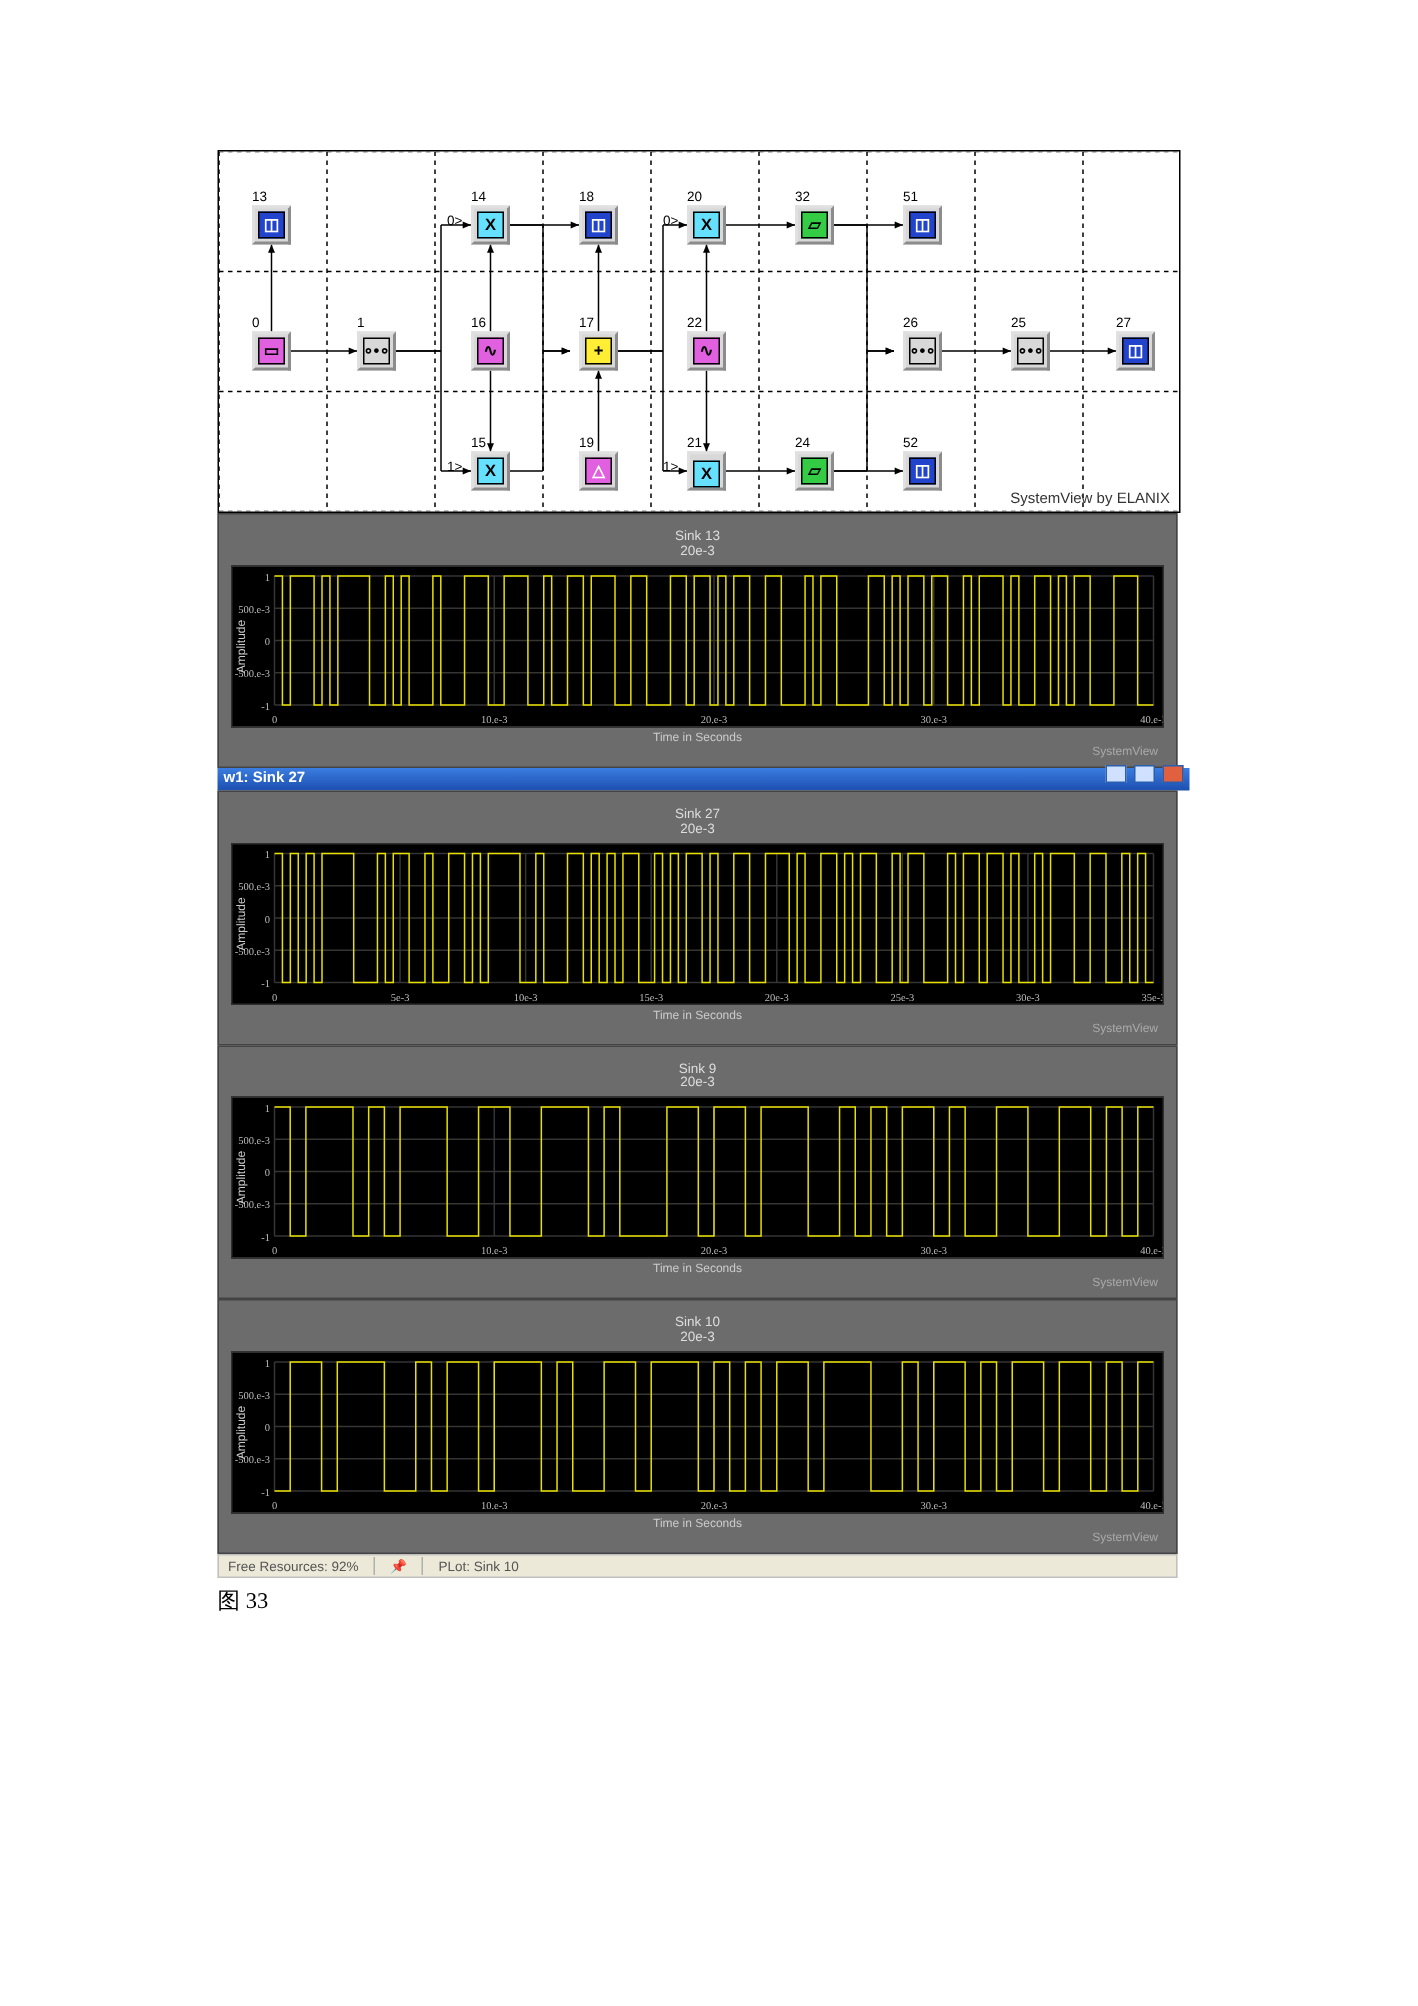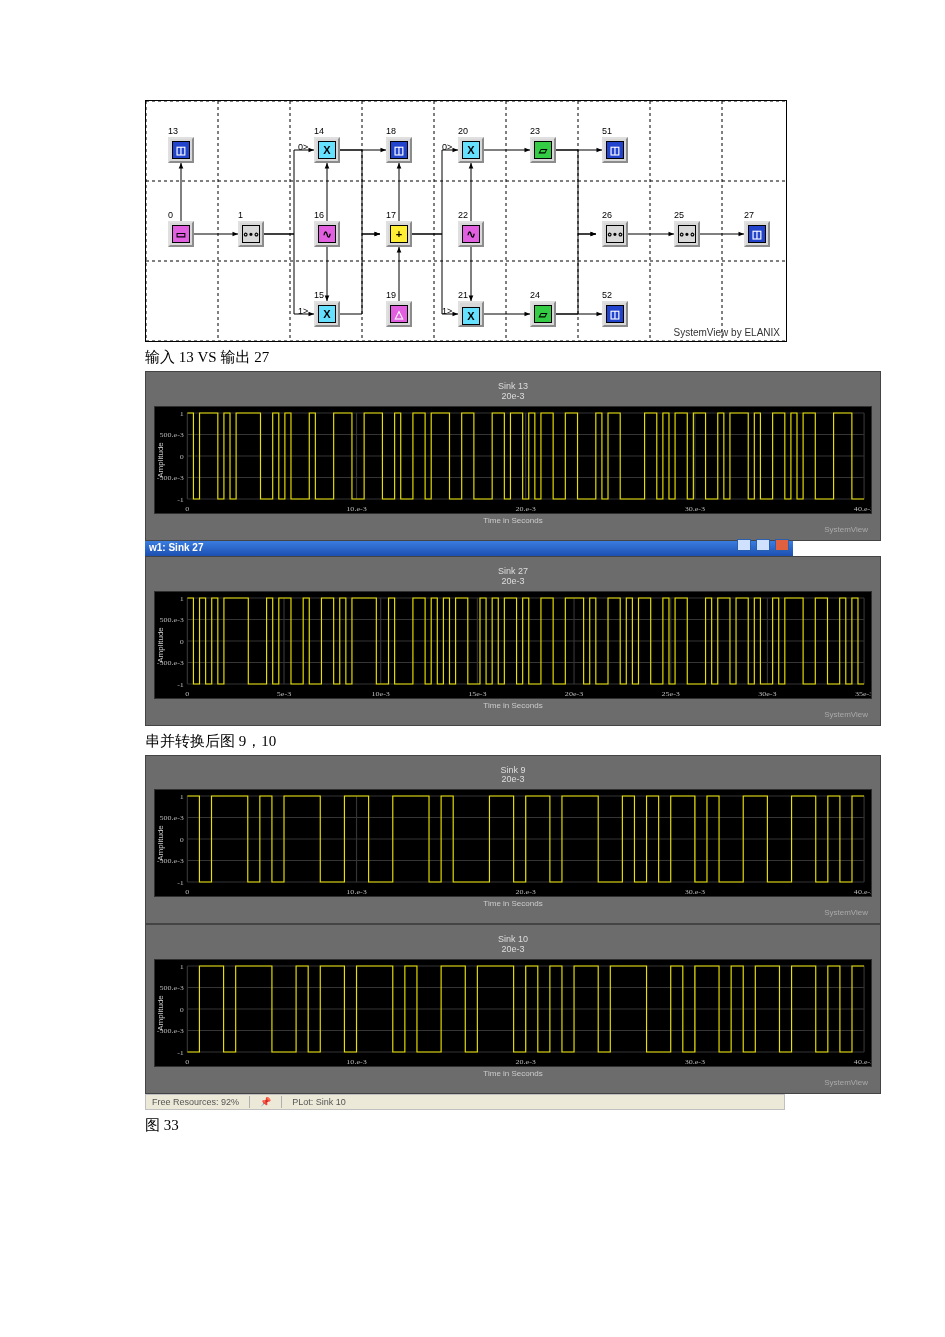--- a/index.html
+++ b/index.html
@@ -73,21 +73,21 @@
     right: 6px; bottom: 3px;
     font: 10px Arial, sans-serif;
     color: #333;
   }
   svg.conn { position:absolute; left:0; top:0; width:100%; height:100%; pointer-events:none; }
   svg.conn line { stroke:#000; stroke-width:1; }
   svg.conn polygon { fill:#000; }
 
   
   .wf-outer {
-    width: 736px;
+    width: 640px;
     border: 1px solid #444;
     background: #6c6c6c;
     padding: 2px;
     box-sizing: border-box;
   }
   .wf-pane {
     background: #6c6c6c;
     padding: 8px 6px 4px 6px;
   }
   .wf-title {
@@ -239,21 +239,21 @@
       <div class="block blk-sink" style="left: 240px; top: 36px;">
         <span class="lbl">18</span>
         <div class="inner">◫</div>
       </div>
       <div class="block blk-mult" style="left: 312px; top: 36px;">
         <span class="lbl">20</span>
         <div class="inner">X</div>
       </div>
       <div class="port" style="left: 296px; top: 42px;">0&gt;</div>
       <div class="block blk-filt" style="left: 384px; top: 36px;">
-        <span class="lbl">23</span>
+        <span class="lbl">32</span>
         <div class="inner">▱</div>
       </div>
       <div class="block blk-sink" style="left: 456px; top: 36px;">
         <span class="lbl">51</span>
         <div class="inner">◫</div>
       </div>
       <div class="block blk-src" style="left: 22px; top: 120px;">
         <span class="lbl">0</span>
         <div class="inner">▭</div>
       </div>
@@ -302,23 +302,20 @@
       <div class="block blk-filt" style="left: 384px; top: 200px;">
         <span class="lbl">24</span>
         <div class="inner">▱</div>
       </div>
       <div class="block blk-sink" style="left: 456px; top: 200px;">
         <span class="lbl">52</span>
         <div class="inner">◫</div>
       </div>
     </div>
 
-<div class="caption">
-  <span class="cjk">输入</span><span class="num"> 13</span><span class="num">   VS   </span><span class="cjk">输出</span><span class="num"> 27</span>
-</div>
 
 <div class="wf-outer">
   <div class="wf-pane">
     <div class="wf-title">
       <span>Sink 13</span><br><span>20e-3</span>
     </div>
     <div class="wf-plot" id="plot-sink13">
       <span class="ylabel">Amplitude</span>
     <svg viewBox="0 0 620 106" preserveAspectRatio="none">
             <line x1="28" y1="92" x2="614" y2="92" stroke="#353535"></line>
@@ -391,23 +388,20 @@
             <line x1="614" y1="6" x2="614" y2="92" stroke="#353535"></line>
             <text x="614" y="104" text-anchor="middle" fill="#bbb" font-size="7">35e-3</text>
             <path d="M 28 6 L 33.27927927927928 6 L 33.27927927927928 6 L 33.27927927927928 92 L 38.55855855855856 92 L 38.55855855855856 92 L 38.55855855855856 6 L 43.83783783783784 6 L 43.83783783783784 6 L 43.83783783783784 92 L 49.11711711711712 92 L 49.11711711711712 92 L 49.11711711711712 6 L 54.3963963963964 6 L 54.3963963963964 6 L 54.3963963963964 92 L 59.67567567567568 92 L 59.67567567567568 92 L 59.67567567567568 6 L 64.95495495495496 6 L 70.23423423423424 6 L 75.51351351351352 6 L 80.7927927927928 6 L 80.7927927927928 6 L 80.7927927927928 92 L 86.07207207207207 92 L 91.35135135135135 92 L 96.63063063063063 92 L 96.63063063063063 92 L 96.63063063063063 6 L 101.90990990990991 6 L 101.90990990990991 6 L 101.90990990990991 92 L 107.1891891891892 92 L 107.1891891891892 92 L 107.1891891891892 6 L 112.46846846846847 6 L 117.74774774774775 6 L 117.74774774774775 6 L 117.74774774774775 92 L 123.02702702702703 92 L 128.3063063063063 92 L 128.3063063063063 92 L 128.3063063063063 6 L 133.5855855855856 6 L 133.5855855855856 6 L 133.5855855855856 92 L 138.86486486486487 92 L 144.14414414414415 92 L 144.14414414414415 92 L 144.14414414414415 6 L 149.42342342342343 6 L 154.7027027027027 6 L 154.7027027027027 6 L 154.7027027027027 92 L 159.981981981982 92 L 159.981981981982 92 L 159.981981981982 6 L 165.26126126126127 6 L 165.26126126126127 6 L 165.26126126126127 92 L 170.54054054054055 92 L 170.54054054054055 92 L 170.54054054054055 6 L 175.81981981981983 6 L 181.0990990990991 6 L 186.3783783783784 6 L 191.65765765765767 6 L 191.65765765765767 6 L 191.65765765765767 92 L 196.93693693693695 92 L 202.21621621621622 92 L 202.21621621621622 92 L 202.21621621621622 6 L 207.4954954954955 6 L 207.4954954954955 6 L 207.4954954954955 92 L 212.77477477477478 92 L 218.05405405405406 92 L 223.33333333333334 92 L 223.33333333333334 92 L 223.33333333333334 6 L 228.61261261261262 6 L 233.8918918918919 6 L 233.8918918918919 6 L 233.8918918918919 92 L 239.17117117117118 92 L 239.17117117117118 92 L 239.17117117117118 6 L 244.45045045045046 6 L 244.45045045045046 6 L 244.45045045045046 92 L 249.72972972972974 92 L 249.72972972972974 92 L 249.72972972972974 6 L 255.00900900900902 6 L 255.00900900900902 6 L 255.00900900900902 92 L 260.2882882882883 92 L 260.2882882882883 92 L 260.2882882882883 6 L 265.5675675675676 6 L 270.84684684684686 6 L 270.84684684684686 6 L 270.84684684684686 92 L 276.1261261261261 92 L 281.4054054054054 92 L 281.4054054054054 92 L 281.4054054054054 6 L 286.68468468468467 6 L 286.68468468468467 6 L 286.68468468468467 92 L 291.963963963964 92 L 291.963963963964 92 L 291.963963963964 6 L 297.2432432432432 6 L 297.2432432432432 6 L 297.2432432432432 92 L 302.52252252252254 92 L 302.52252252252254 92 L 302.52252252252254 6 L 307.8018018018018 6 L 313.0810810810811 6 L 313.0810810810811 6 L 313.0810810810811 92 L 318.36036036036035 92 L 318.36036036036035 92 L 318.36036036036035 6 L 323.63963963963965 6 L 323.63963963963965 6 L 323.63963963963965 92 L 328.9189189189189 92 L 334.1981981981982 92 L 334.1981981981982 92 L 334.1981981981982 6 L 339.47747747747746 6 L 344.7567567567568 6 L 344.7567567567568 6 L 344.7567567567568 92 L 350.036036036036 92 L 355.31531531531533 92 L 355.31531531531533 92 L 355.31531531531533 6 L 360.5945945945946 6 L 365.8738738738739 6 L 371.15315315315314 6 L 371.15315315315314 6 L 371.15315315315314 92 L 376.43243243243245 92 L 376.43243243243245 92 L 376.43243243243245 6 L 381.7117117117117 6 L 381.7117117117117 6 L 381.7117117117117 92 L 386.990990990991 92 L 392.27027027027026 92 L 392.27027027027026 92 L 392.27027027027026 6 L 397.54954954954957 6 L 402.8288288288288 6 L 402.8288288288288 6 L 402.8288288288288 92 L 408.1081081081081 92 L 408.1081081081081 92 L 408.1081081081081 6 L 413.3873873873874 6 L 413.3873873873874 6 L 413.3873873873874 92 L 418.6666666666667 92 L 418.6666666666667 92 L 418.6666666666667 6 L 423.94594594594594 6 L 429.22522522522524 6 L 429.22522522522524 6 L 429.22522522522524 92 L 434.5045045045045 92 L 439.7837837837838 92 L 439.7837837837838 92 L 439.7837837837838 6 L 445.06306306306305 6 L 445.06306306306305 6 L 445.06306306306305 92 L 450.34234234234236 92 L 450.34234234234236 92 L 450.34234234234236 6 L 455.6216216216216 6 L 460.9009009009009 6 L 460.9009009009009 6 L 460.9009009009009 92 L 466.1801801801802 92 L 471.4594594594595 92 L 476.73873873873873 92 L 476.73873873873873 92 L 476.73873873873873 6 L 482.01801801801804 6 L 482.01801801801804 6 L 482.01801801801804 92 L 487.2972972972973 92 L 487.2972972972973 92 L 487.2972972972973 6 L 492.5765765765766 6 L 497.85585585585585 6 L 497.85585585585585 6 L 497.85585585585585 92 L 503.13513513513516 92 L 503.13513513513516 92 L 503.13513513513516 6 L 508.4144144144144 6 L 513.6936936936937 6 L 513.6936936936937 6 L 513.6936936936937 92 L 518.9729729729729 92 L 518.9729729729729 92 L 518.9729729729729 6 L 524.2522522522522 6 L 524.2522522522522 6 L 524.2522522522522 92 L 529.5315315315315 92 L 534.8108108108108 92 L 534.8108108108108 92 L 534.8108108108108 6 L 540.0900900900901 6 L 540.0900900900901 6 L 540.0900900900901 92 L 545.3693693693693 92 L 545.3693693693693 92 L 545.3693693693693 6 L 550.6486486486486 6 L 555.927927927928 6 L 561.2072072072073 6 L 561.2072072072073 6 L 561.2072072072073 92 L 566.4864864864865 92 L 571.7657657657658 92 L 571.7657657657658 92 L 571.7657657657658 6 L 577.0450450450451 6 L 582.3243243243244 6 L 582.3243243243244 6 L 582.3243243243244 92 L 587.6036036036036 92 L 592.8828828828829 92 L 592.8828828828829 92 L 592.8828828828829 6 L 598.1621621621622 6 L 598.1621621621622 6 L 598.1621621621622 92 L 603.4414414414415 92 L 603.4414414414415 92 L 603.4414414414415 6 L 608.7207207207207 6 L 608.7207207207207 6 L 608.7207207207207 92 L 614 92" stroke="#e8e000" stroke-width="1" fill="none"></path>
           </svg>
         </div>
     <div class="wf-xlabel">Time in Seconds</div>
     <div class="wf-footer">SystemView</div>
   </div>
 </div>
 
-<div class="caption">
-  <span class="cjk">串并转换后图</span><span class="num"> 9，10</span>
-</div>
 
 <div class="wf-outer">
   <div class="wf-pane">
     <div class="wf-title">
       <span>Sink 9</span><br><span>20e-3</span>
     </div>
     <div class="wf-plot" id="plot-sink9">
       <span class="ylabel">Amplitude</span>
     <svg viewBox="0 0 620 106" preserveAspectRatio="none">
             <line x1="28" y1="92" x2="614" y2="92" stroke="#353535"></line>

